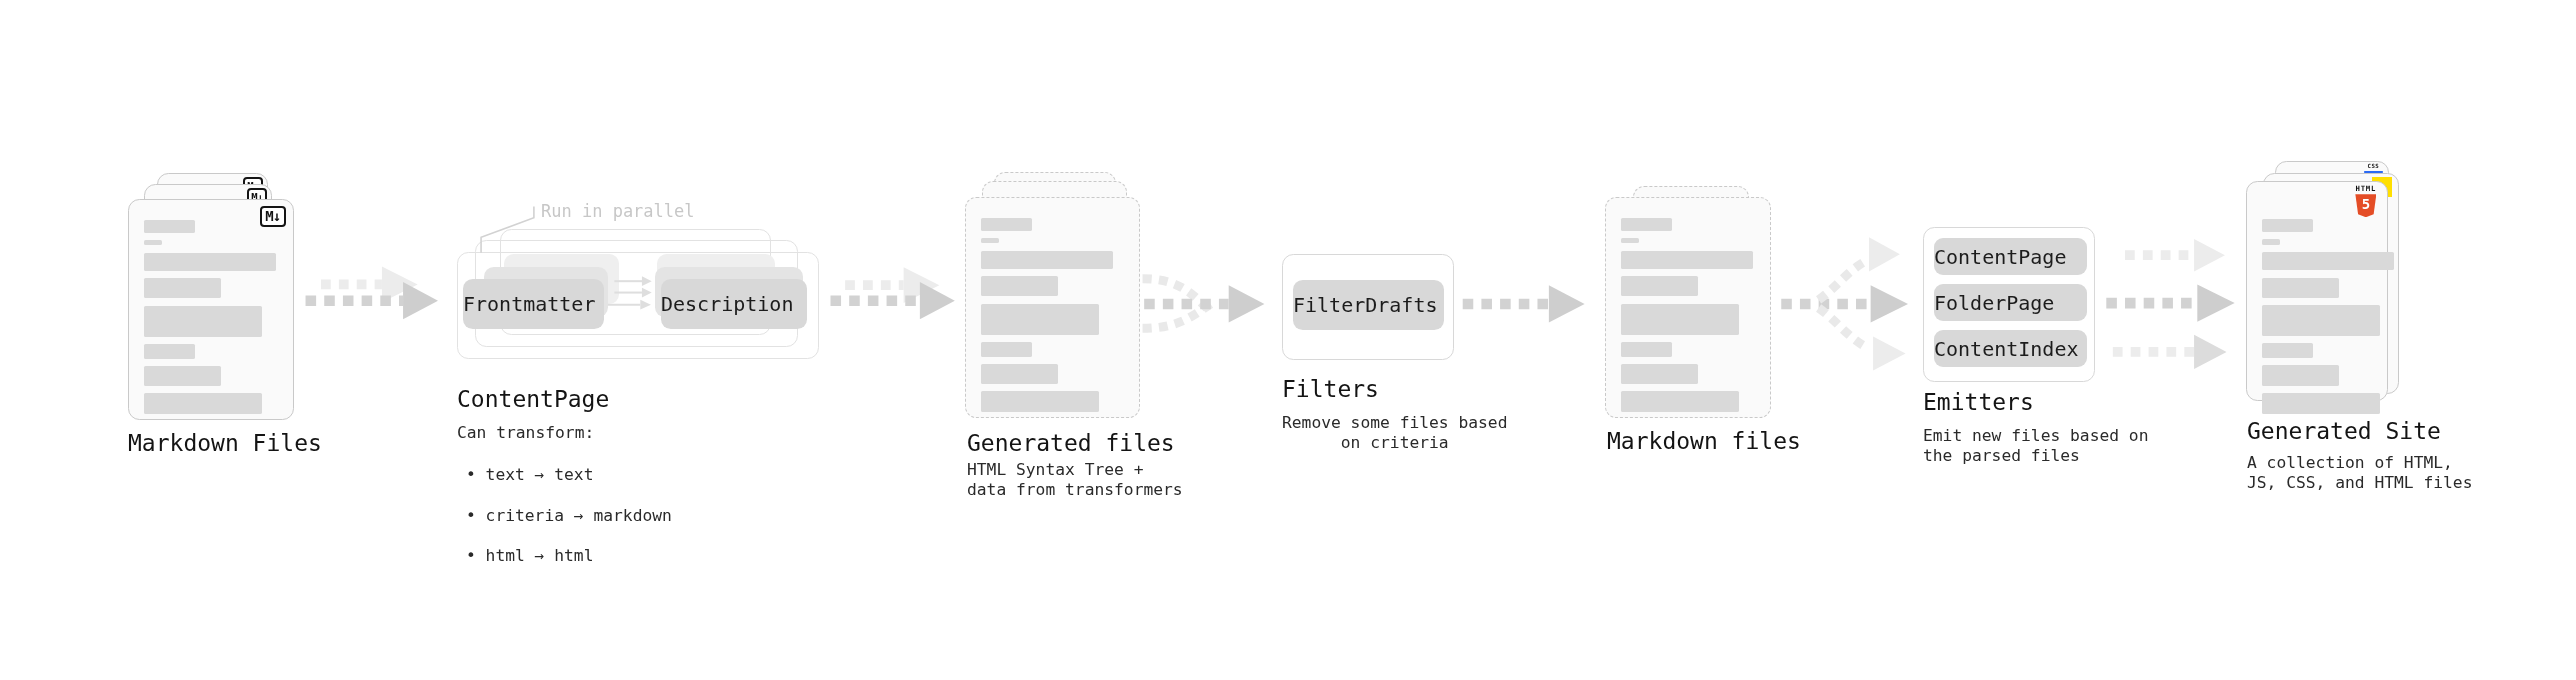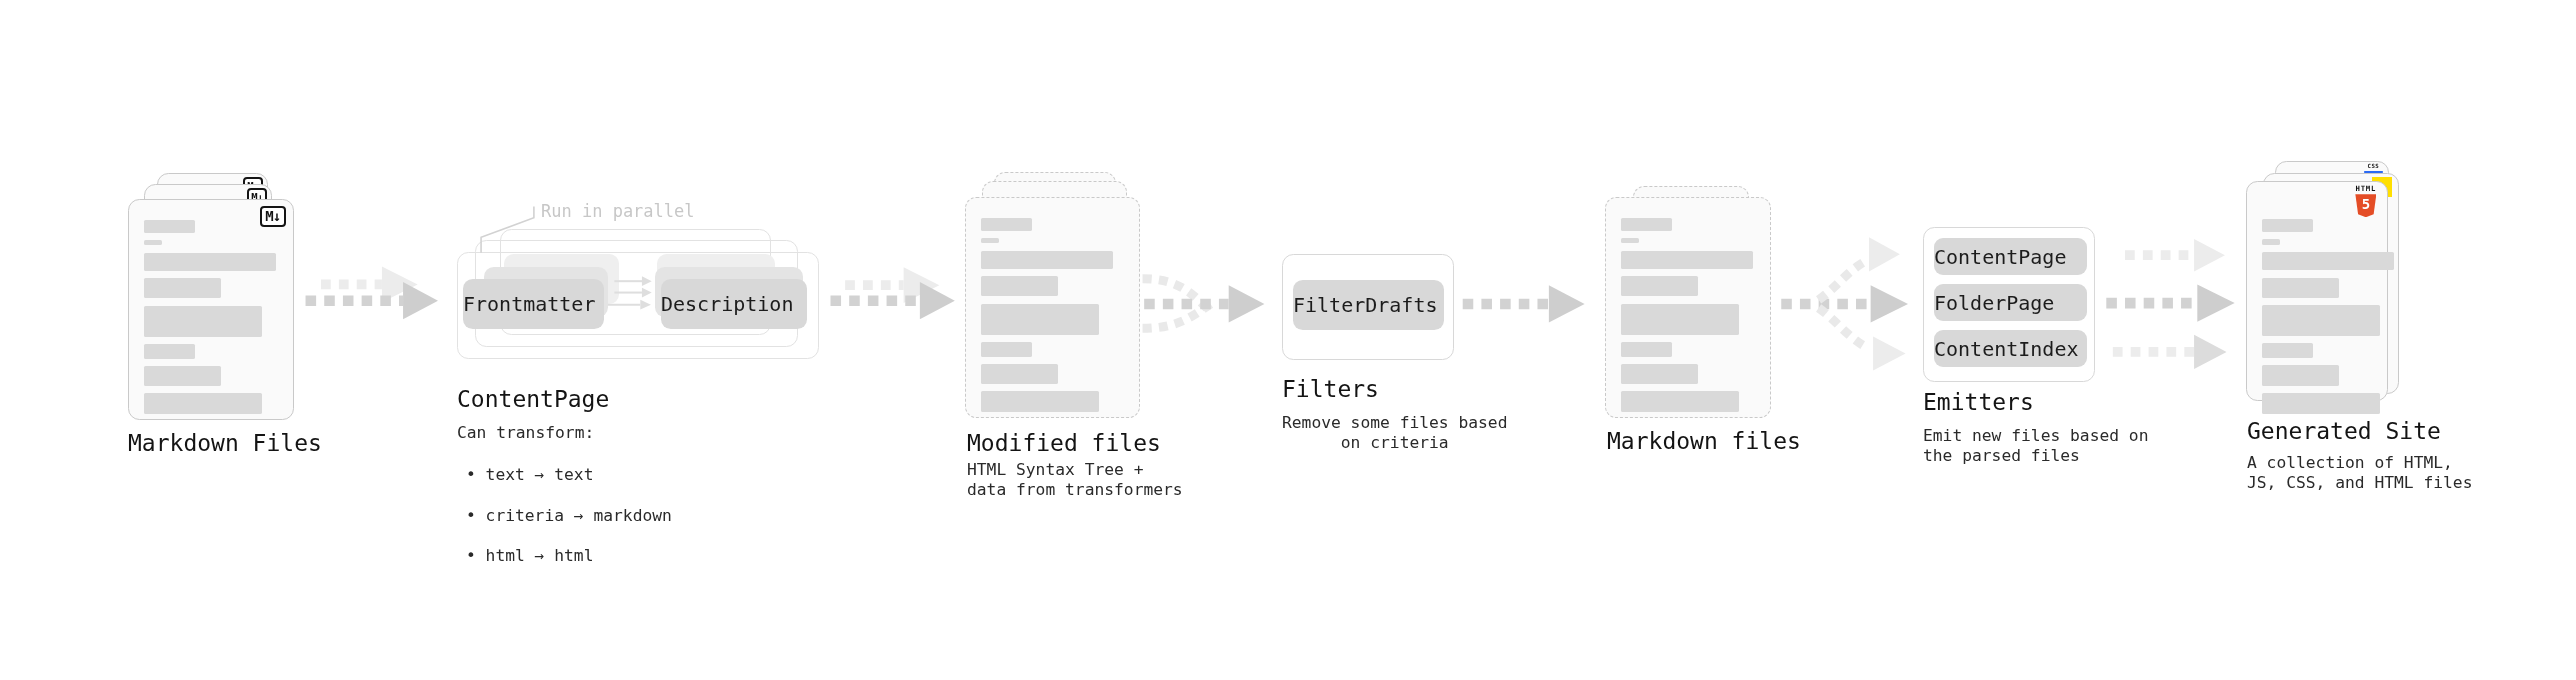--- a/index.html
+++ b/index.html
@@ -118,21 +118,21 @@
           <div class="bar" style="width: 51px; height: 13px;"></div>
           <div class="bar" style="width: 18px; height: 5.7px;"></div>
           <div class="bar" style="width: 132px; height: 18px;"></div>
           <div class="bar" style="width: 77px; height: 20.3px;"></div>
           <div class="bar" style="width: 118px; height: 31px;"></div>
           <div class="bar" style="width: 51px; height: 14.6px;"></div>
           <div class="bar" style="width: 77px; height: 20.3px;"></div>
           <div class="bar" style="width: 118px; height: 21px;"></div>
         </div>
     </div>
-    <div class="stage-title" style="left:967px;top:430px;">Modified files</div>
+    <div class="stage-title" style="left:967px;top:430px;">Generated files</div>
     <div class="stage-desc" style="left:967px;top:460px;">HTML Syntax Tree +
 data from transformers</div>
   </div>
 
   <div>
     <div class="panel" style="left:1282px;top:254px;width:172px;height:106px;"></div>
     <div class="pill" style="left:1293px;top:280px;width:151px;height:50px;">
       <span>FilterDrafts</span>
     </div>
     <div class="stage-title" style="left:1282px;top:376px;">Filters</div>

